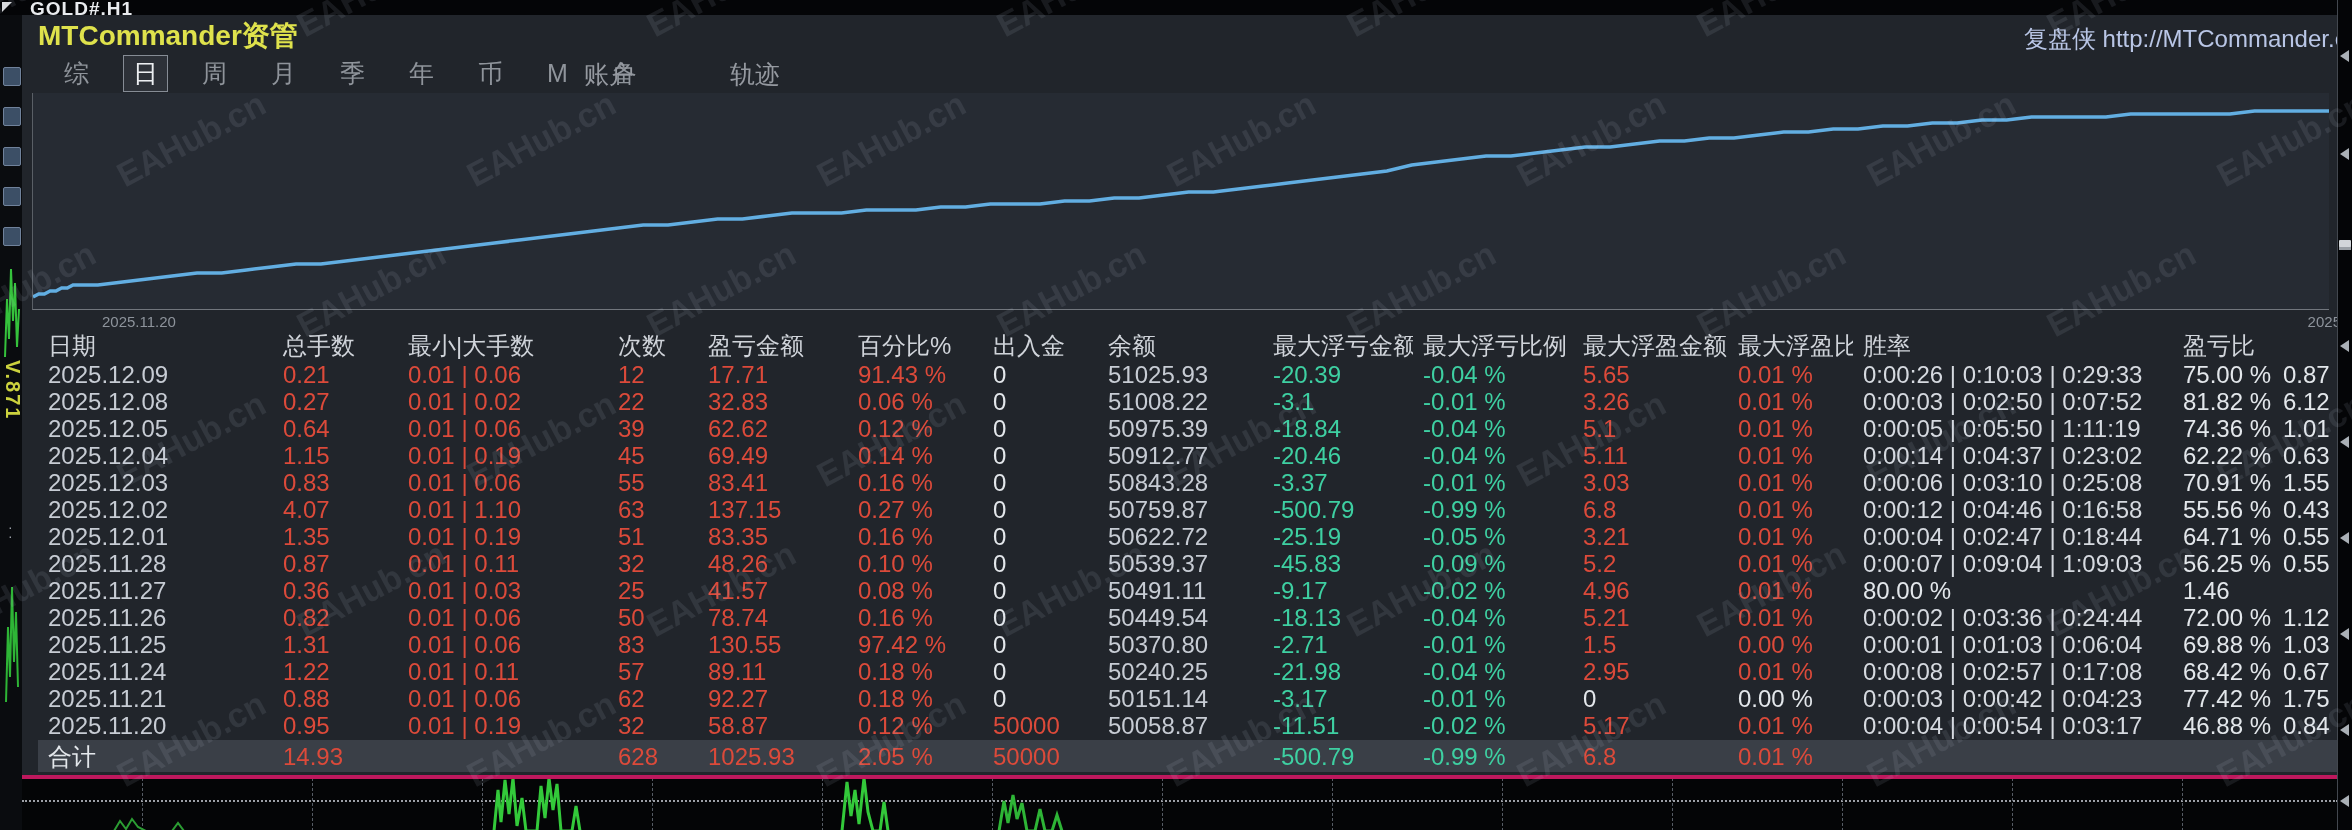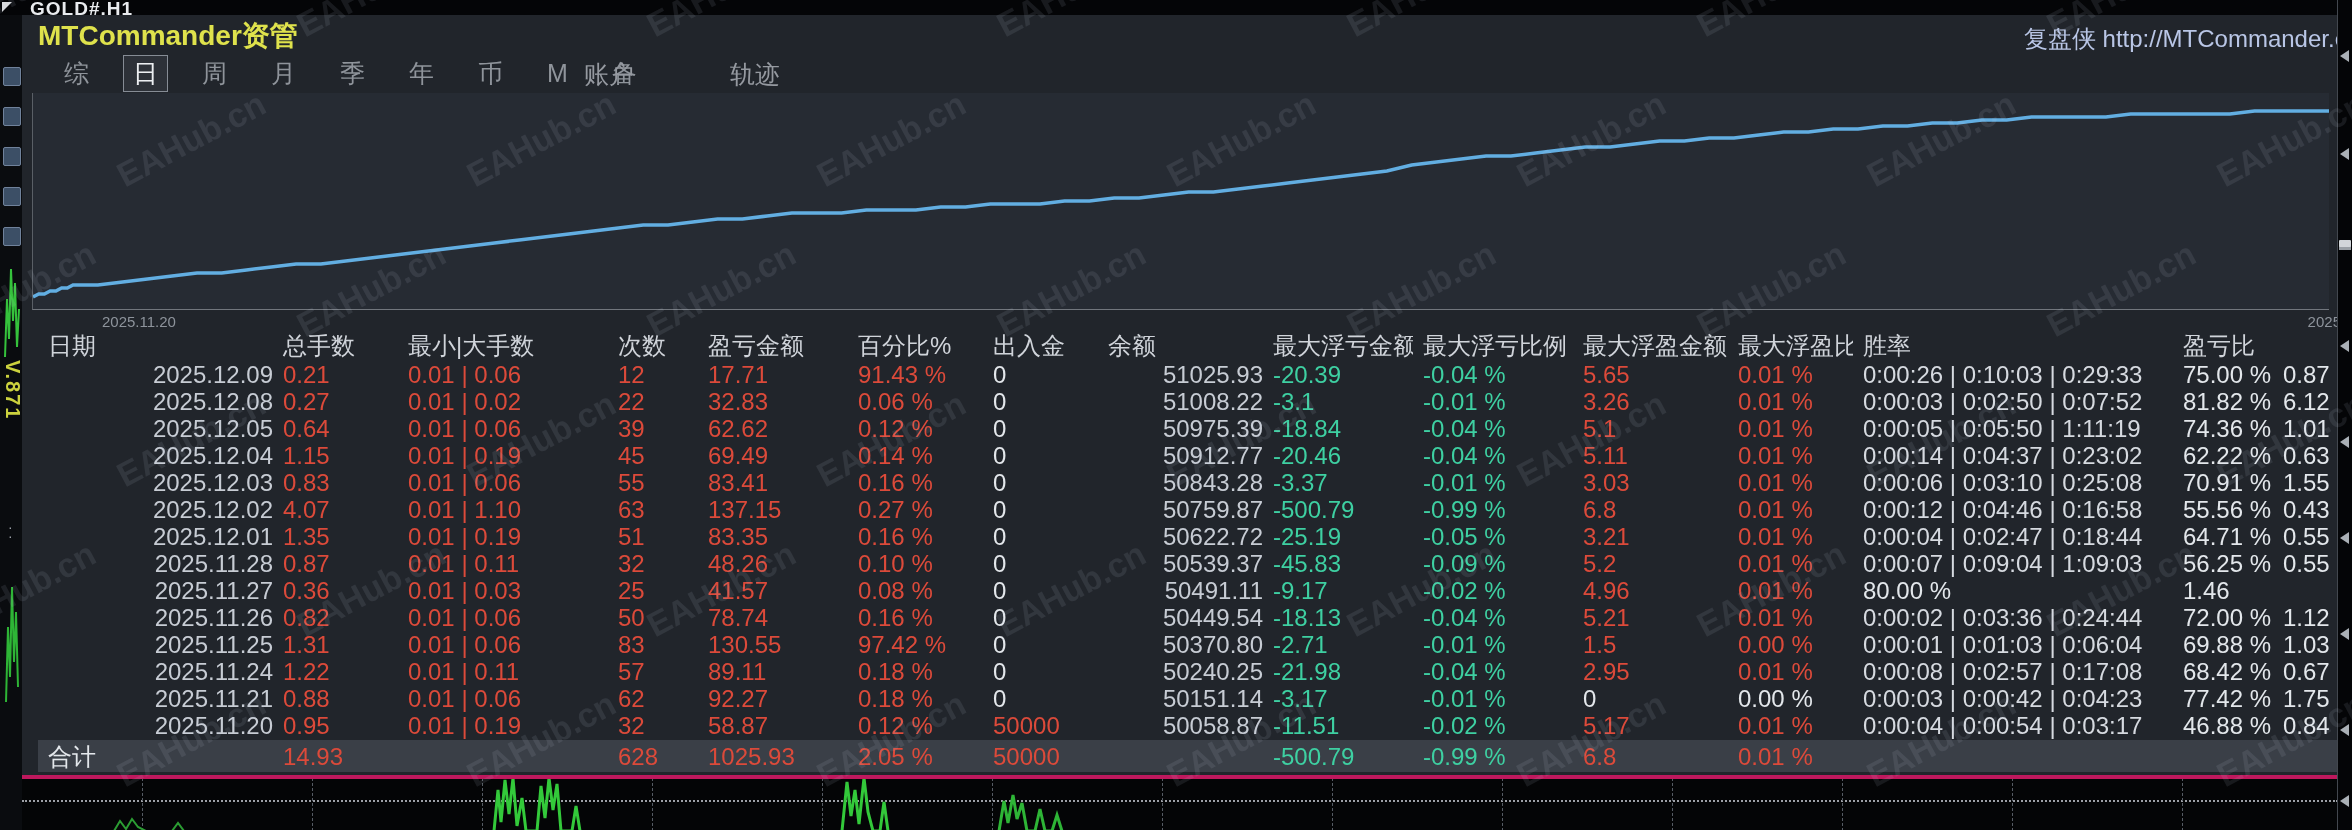--- a/index.html
+++ b/index.html
@@ -48,21 +48,21 @@
   #axis-left{left:80px;}
   #axis-right{right:-4px;}
 
   
   .table{position:absolute;left:16px;top:314px;width:2316px;font-size:24px;
          --cols:235px 125px 210px 90px 150px 135px 115px 165px 150px 160px 155px 125px 320px 100px 81px;}
   .thead{display:grid;grid-template-columns:var(--cols);height:32px;align-items:center;color:#d0d4da;}
   .trow{display:grid;grid-template-columns:var(--cols);height:27px;align-items:center;}
   .trow.total{background:#3a3f47;height:32px;margin-top:1px;}
   .cell{padding-left:10px;white-space:nowrap;overflow:hidden;line-height:27px;}
-  .c-r{color:#dc4a3a;} .c-g{color:#3ed0a2;} .c-w{color:#e3e7eb;} .c-d{color:#c7ccd4;text-align:right;} .c-t{color:#d6dae0;}
+  .c-r{color:#dc4a3a;} .c-g{color:#3ed0a2;} .c-w{color:#e3e7eb;} .c-d{color:#c7ccd4;} .c-t{color:#d6dae0;}
 
   
   .wm{position:absolute;left:0;top:0;width:2352px;height:830px;pointer-events:none;z-index:60;overflow:hidden;}
   .wm span{position:absolute;color:rgba(205,216,232,0.10);font-size:34px;font-weight:bold;
            transform:rotate(-28deg);white-space:nowrap;}
 </style>
 </head>
 <body>
 
 <div class="screen">

